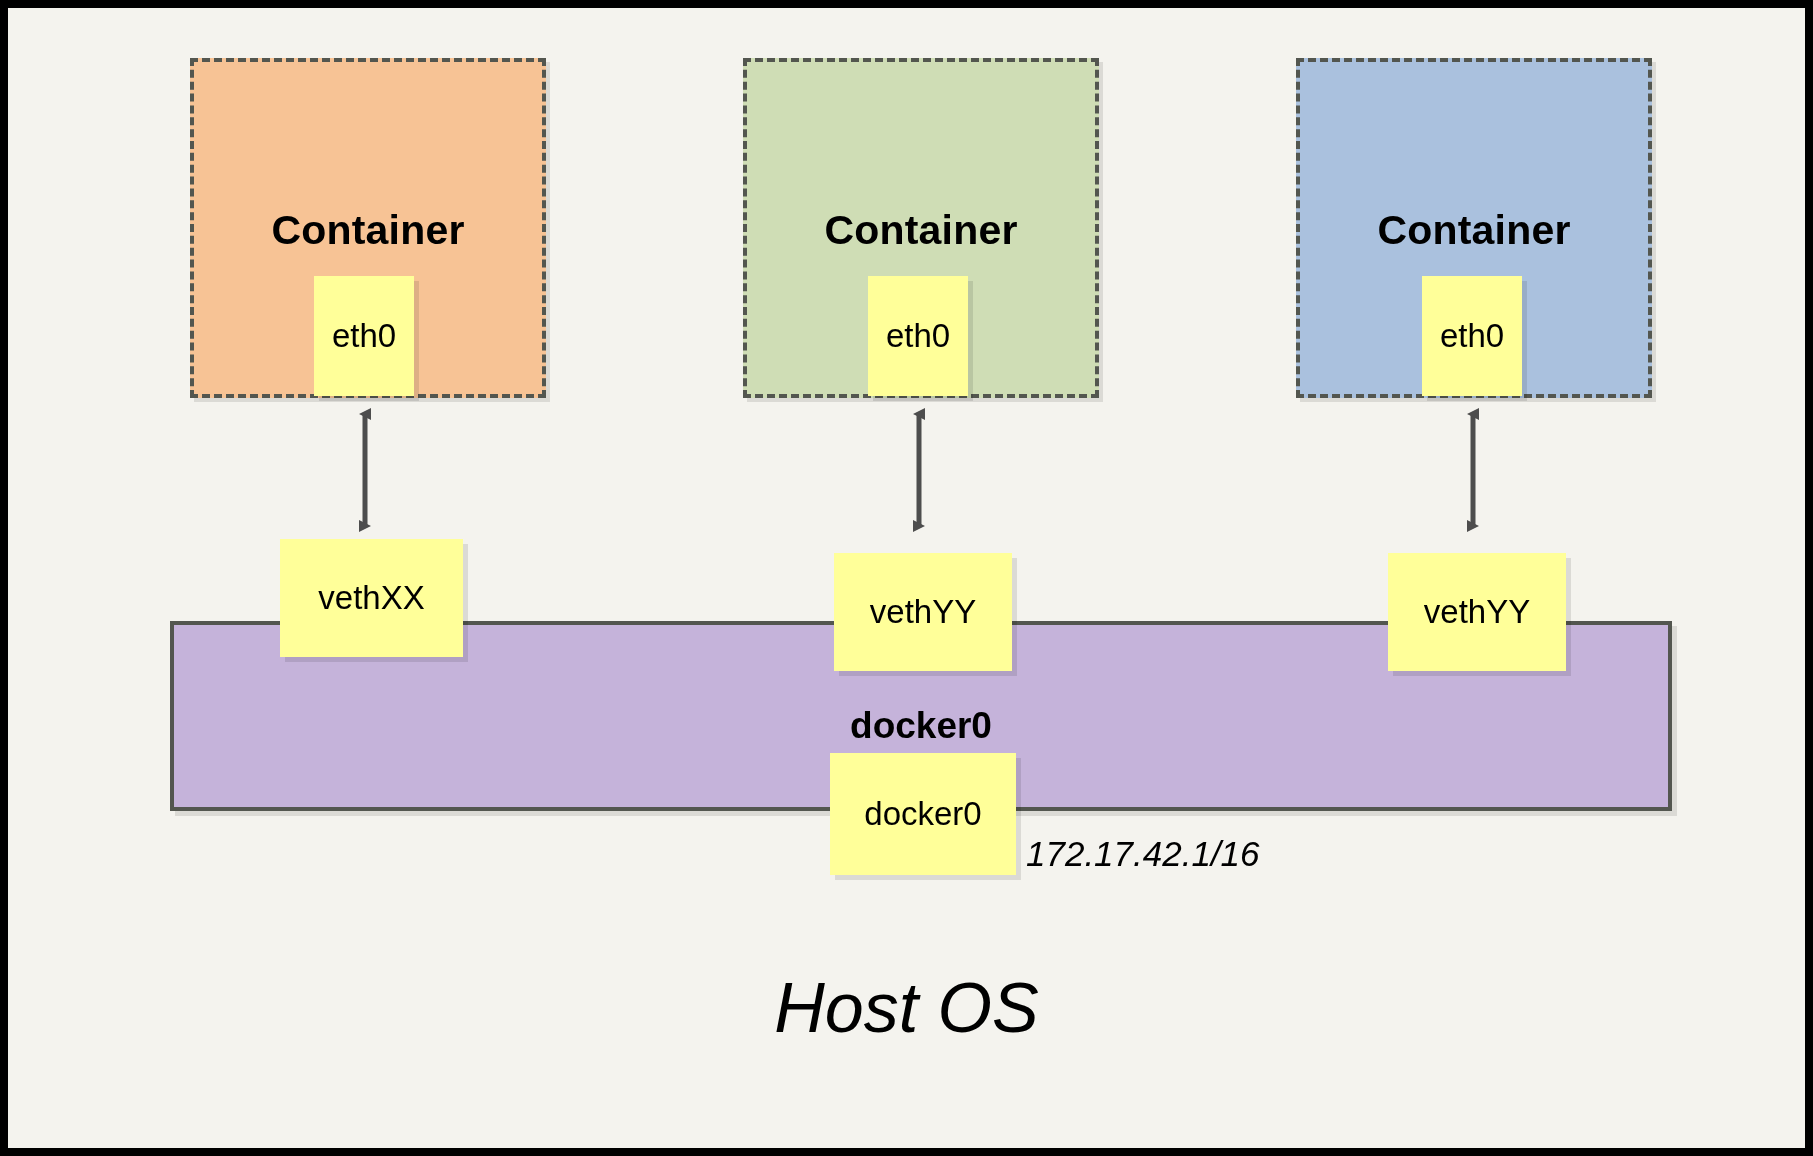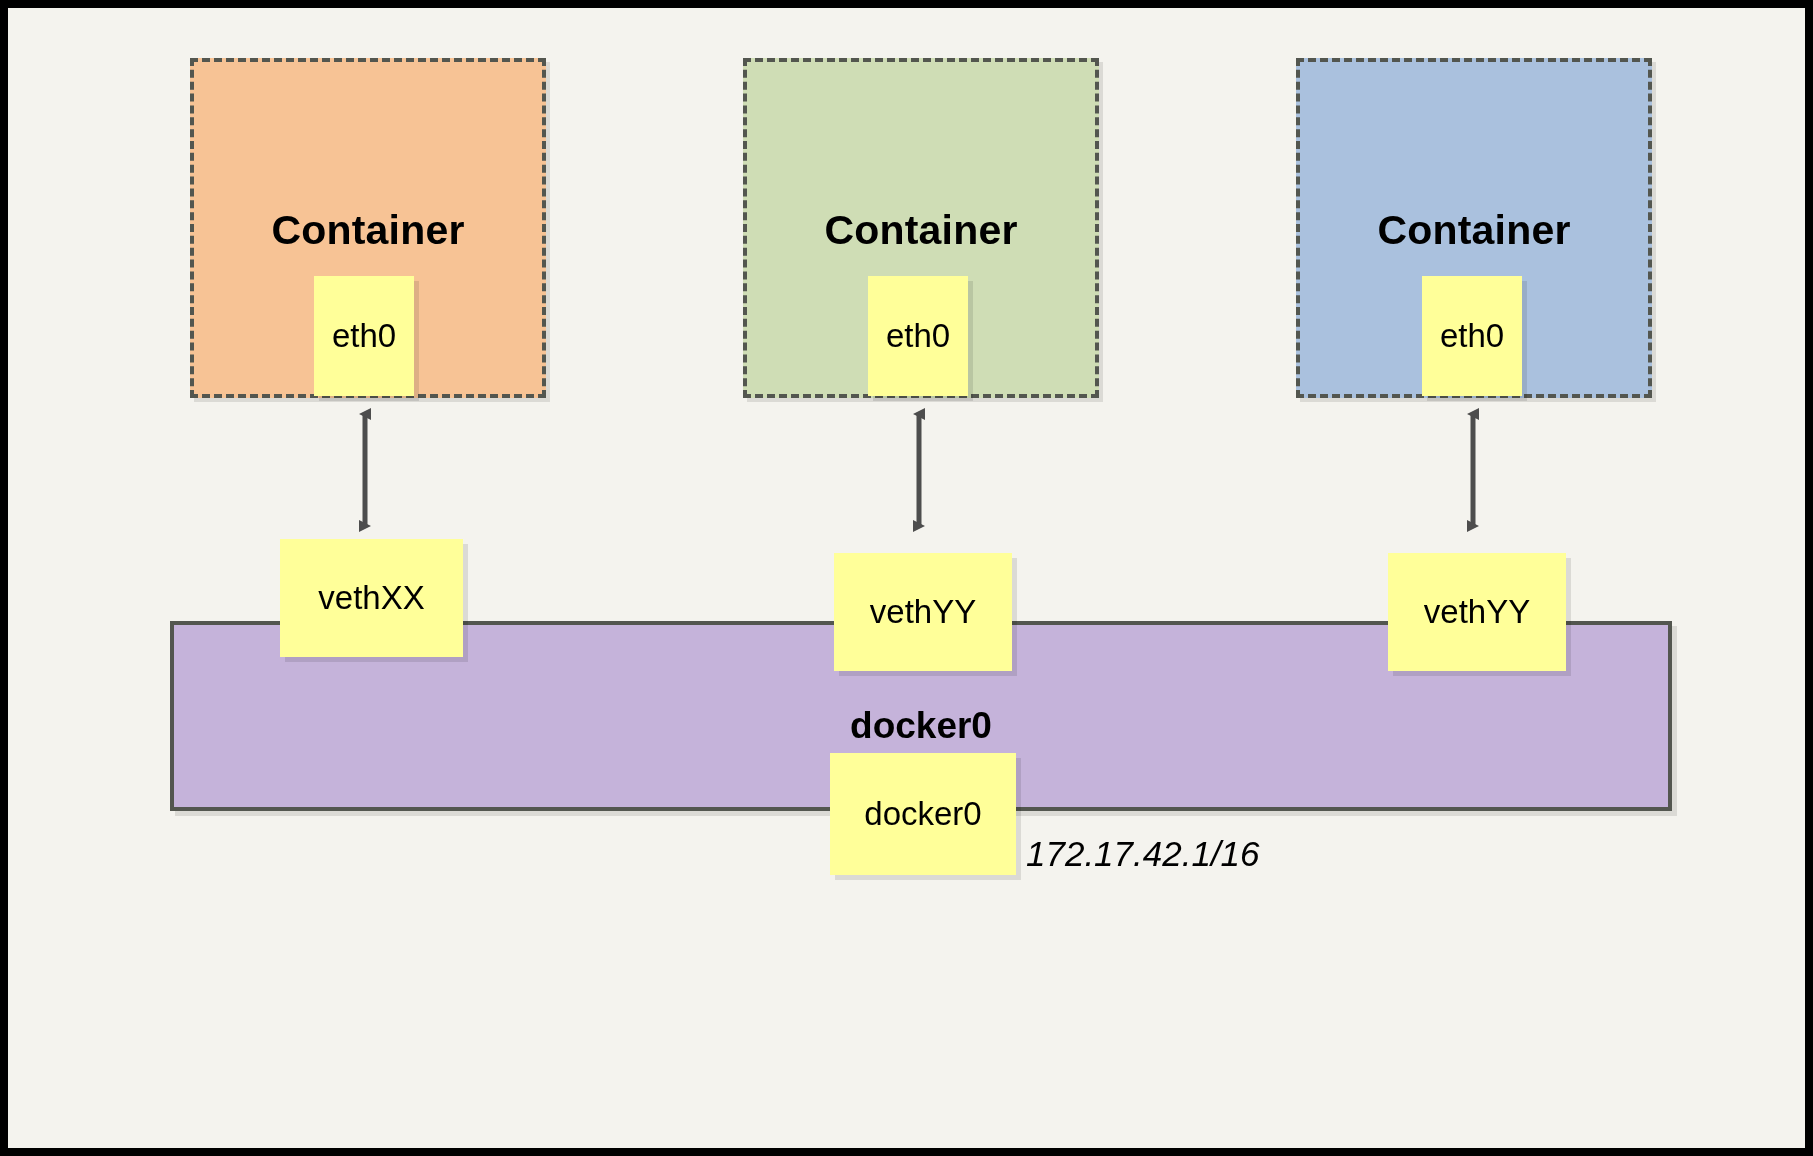--- a/index.html
+++ b/index.html
@@ -150,14 +150,15 @@
   <div class="note" style="left:272px; top:531px; width:183px; height:118px;">vethXX</div>
 
   <div class="note" style="left:826px; top:545px; width:178px; height:118px;">vethYY</div>
 
   <div class="note" style="left:1380px; top:545px; width:178px; height:118px;">vethYY</div>
 
   <div class="note" style="left:822px; top:745px; width:186px; height:122px;">docker0</div>
 
   <div class="plain-label" id="ip-label" style="left:1018px; top:826px;">172.17.42.1/16</div>
 
+  <div class="plain-label" id="host-os-label" style="top:960px;">Host OS</div>
 
 </div>
 
 </body></html>

